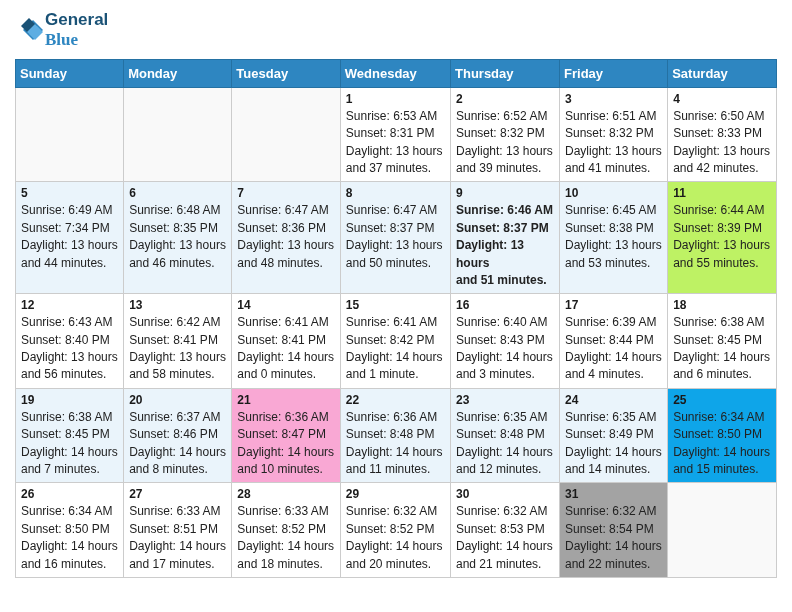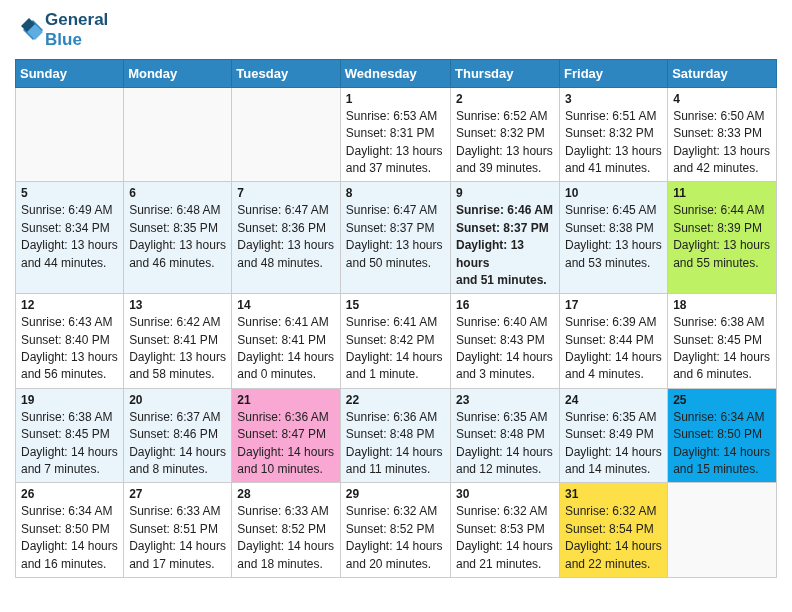--- a/index.html
+++ b/index.html
@@ -93,21 +93,21 @@
 <div class="page">
   <div class="header">
     <div class="logo">
       <svg class="logo-icon" viewBox="0 0 28 28">
         <polygon points="18,4 28,14 18,24 8,14" fill="#2e86c1"></polygon>
         <polygon points="14,2 22,10 14,18 6,10" fill="#1a5276"></polygon>
         <polygon points="20,8 28,16 20,24 12,16" fill="#5dade2"></polygon>
       </svg>
       <div>
         <div style="font-size:17px;font-weight:bold;color:#1a5276;line-height:1.2;">General</div>
-        <div style="font-size:17px;font-weight:bold;color:#2e86c1;line-height:1.2;">Blue</div>
+        <div style="font-size:17px;font-weight:bold;color:#2e86c1;line-height:1.2;font-family:Liberation Serif, serif;">Blue</div>
       </div>
     </div>
     <div class="title-block">
       <div class="main-title"></div>
       <div class="subtitle"></div>
     </div>
   </div>
 
   <table class="calendar">
     <thead>
@@ -152,21 +152,21 @@
             <div class="day-info" style="white-space: pre-line;">Sunrise: 6:50 AM
 Sunset: 8:33 PM
 Daylight: 13 hours
 and 42 minutes.</div>
           </td>
         </tr>
         <tr>
           <td style="background: rgb(234, 244, 251);">
             <span class="day-num">5</span>
             <div class="day-info" style="white-space: pre-line;">Sunrise: 6:49 AM
-Sunset: 8:34 PM
+Sunset: 7:34 PM
 Daylight: 13 hours
 and 44 minutes.</div>
           </td>
           <td style="background: rgb(234, 244, 251);">
             <span class="day-num">6</span>
             <div class="day-info" style="white-space: pre-line;">Sunrise: 6:48 AM
 Sunset: 8:35 PM
 Daylight: 13 hours
 and 46 minutes.</div>
           </td>
@@ -337,21 +337,21 @@
 Daylight: 14 hours
 and 20 minutes.</div>
           </td>
           <td style="background: rgb(255, 255, 255);">
             <span class="day-num">30</span>
             <div class="day-info" style="white-space: pre-line;">Sunrise: 6:32 AM
 Sunset: 8:53 PM
 Daylight: 14 hours
 and 21 minutes.</div>
           </td>
-          <td style="background: #fde047;">
+          <td style="background: #a3a3a3;">
             <span class="day-num">31</span>
             <div class="day-info" style="white-space: pre-line;">Sunrise: 6:32 AM
 Sunset: 8:54 PM
 Daylight: 14 hours
 and 22 minutes.</div>
           </td>
           <td class="empty" style="background: rgb(249, 249, 249);"></td>
         </tr>
       </tbody>
   </table>

